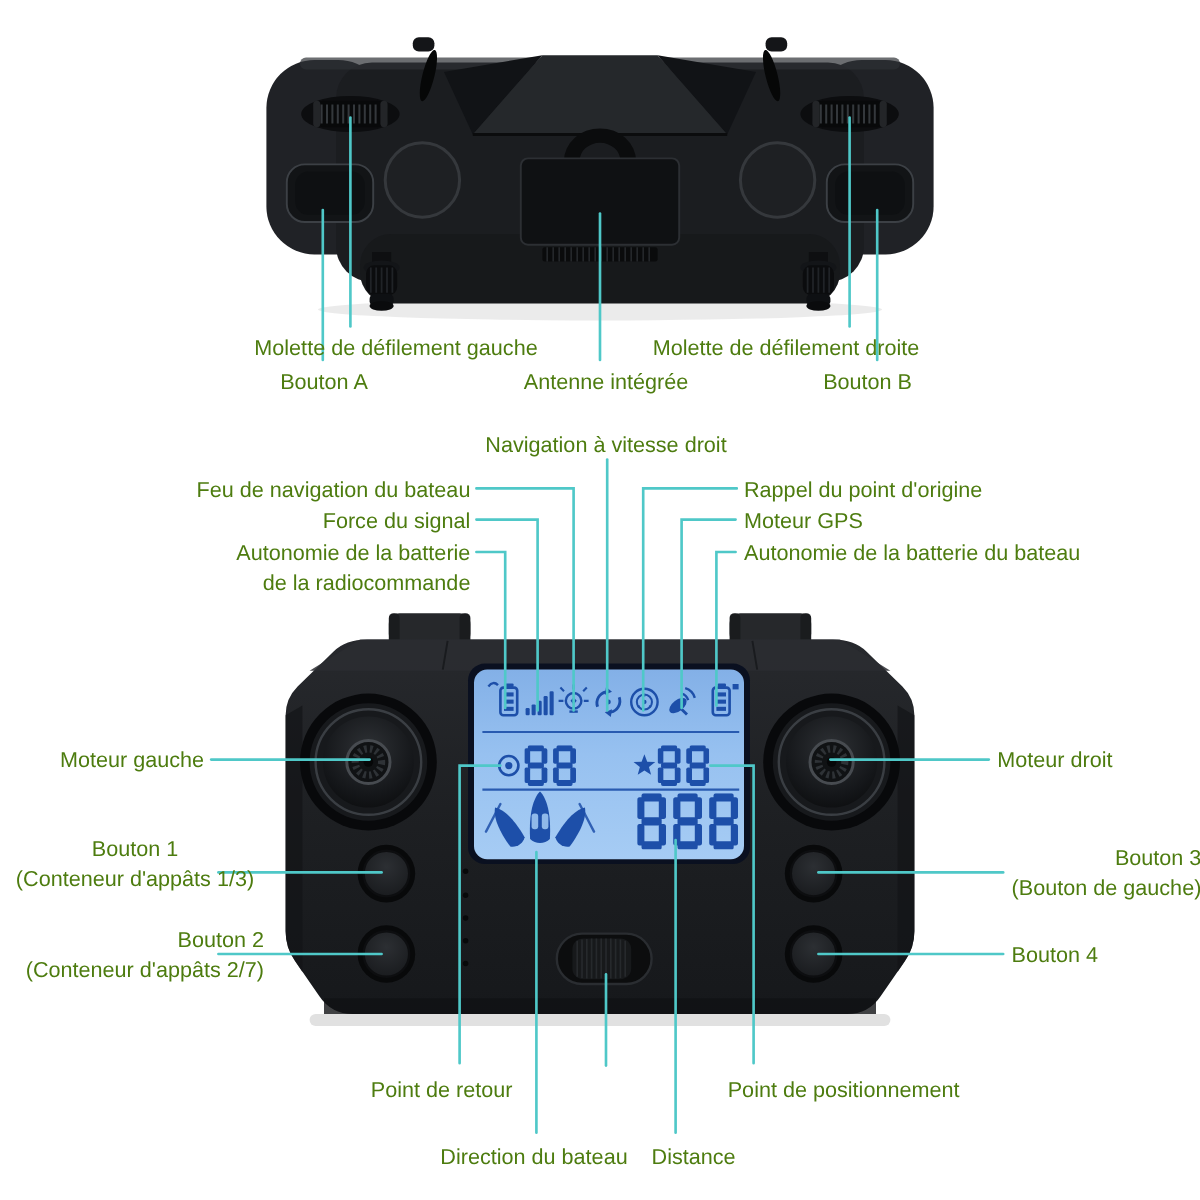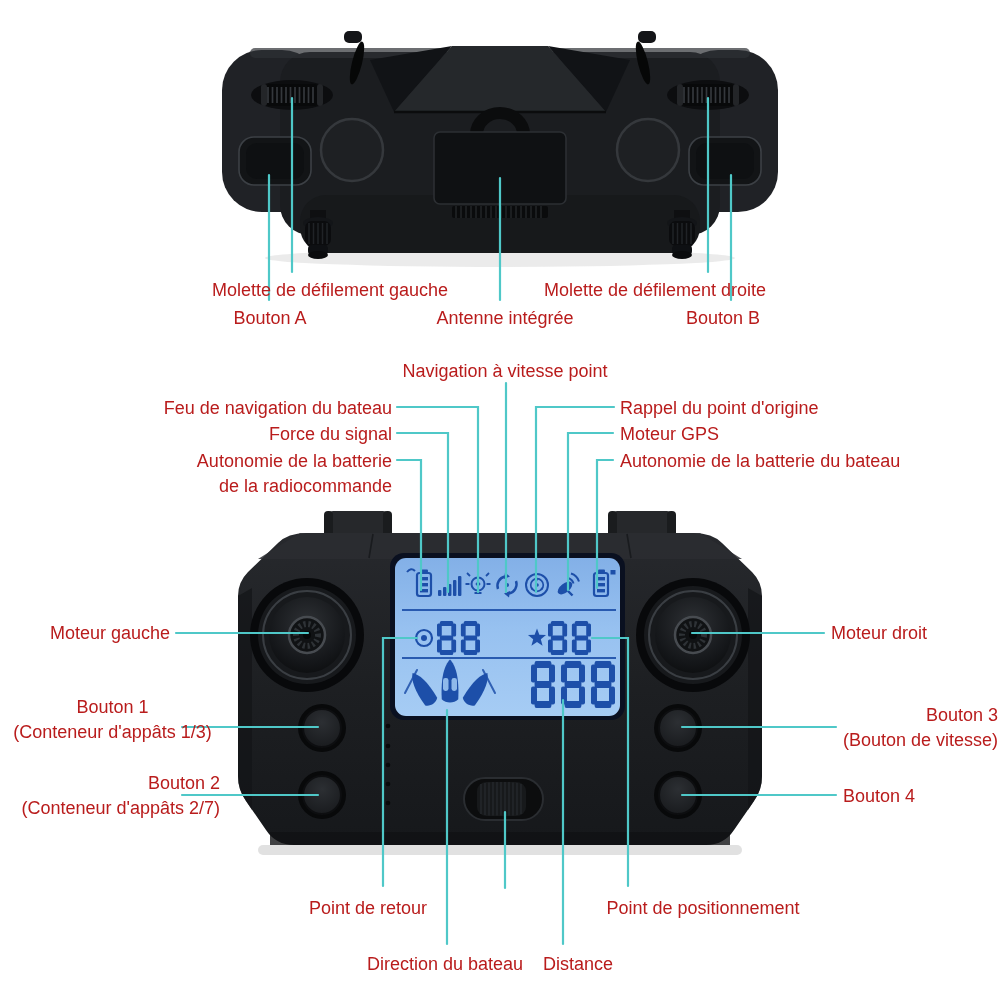--- a/index.html
+++ b/index.html
@@ -1,19 +1,19 @@
 <!DOCTYPE html>
 <html><head>
 <meta charset="utf-8">
 <style>
   html,body{margin:0;padding:0;background:#ffffff;}
   .canvas{position:relative;width:1000px;height:1000px;background:#ffffff;overflow:hidden;
           font-family:"Liberation Sans", sans-serif;color:#1f2022;}
   .art{position:absolute;left:0;top:0;width:1000px;height:1000px;}
-  .lbl{position:absolute;font-size:18px;line-height:25px;white-space:nowrap;color:#b91c1c;}
+  .lbl{position:absolute;font-size:18px;line-height:25px;white-space:nowrap;color:#4d7c0f;}
   .ctr{transform:translateX(-50%);text-align:center;}
   .ra{transform:translateX(-100%);text-align:left;}
   .la{text-align:right;}
 </style>
 </head>
 <body>
 
 <div class="canvas">
 
 <svg class="art" viewBox="0 0 1000 1000" xmlns="http://www.w3.org/2000/svg">
@@ -325,21 +325,21 @@
     <line x1="563" y1="700" x2="563" y2="944"></line>
   </g>
 </svg>
 
 <div class="lbl ctr" style="left:330px;top:278px">Molette de défilement gauche</div>
 <div class="lbl ctr" style="left:270px;top:306px">Bouton A</div>
 <div class="lbl ctr" style="left:505px;top:306px">Antenne intégrée</div>
 <div class="lbl ctr" style="left:655px;top:278px">Molette de défilement droite</div>
 <div class="lbl ctr" style="left:723px;top:306px">Bouton B</div>
 
-<div class="lbl ctr" style="left:505px;top:359px">Navigation à vitesse point</div>
+<div class="lbl ctr" style="left:505px;top:359px">Navigation à vitesse droit</div>
 <div class="lbl ra" style="left:392px;top:396px">Feu de navigation du bateau</div>
 <div class="lbl ra" style="left:392px;top:422px">Force du signal</div>
 <div class="lbl ra" style="left:392px;top:449px">Autonomie de la batterie</div>
 <div class="lbl ra" style="left:392px;top:474px">de la radiocommande</div>
 <div class="lbl la" style="left:620px;top:396px">Rappel du point d'origine</div>
 <div class="lbl la" style="left:620px;top:422px">Moteur GPS</div>
 <div class="lbl la" style="left:620px;top:449px">Autonomie de la batterie du bateau</div>
 
 <div class="lbl ra" style="left:170px;top:621px">Moteur gauche</div>
 <div class="lbl la" style="left:831px;top:621px">Moteur droit</div>
@@ -347,21 +347,21 @@
 <div class="lbl" style="left:5px;top:695px;width:215px;text-align:center">
   <div>Bouton 1</div>
   <div>(Conteneur d'appâts 1/3)</div>
 </div>
 <div class="lbl" style="left:5px;top:771px;width:215px;text-align:right">
   <div>Bouton 2</div>
   <div>(Conteneur d'appâts 2/7)</div>
 </div>
 <div class="lbl la" style="left:843px;top:703px">
   <div>Bouton 3</div>
-  <div>(Bouton de vitesse)</div>
+  <div>(Bouton de gauche)</div>
 </div>
 <div class="lbl la" style="left:843px;top:784px">Bouton 4</div>
 
 <div class="lbl ctr" style="left:368px;top:896px">Point de retour</div>
 <div class="lbl ctr" style="left:703px;top:896px">Point de positionnement</div>
 <div class="lbl ctr" style="left:445px;top:952px">Direction du bateau</div>
 <div class="lbl ctr" style="left:578px;top:952px">Distance</div>
 
 </div>
 

